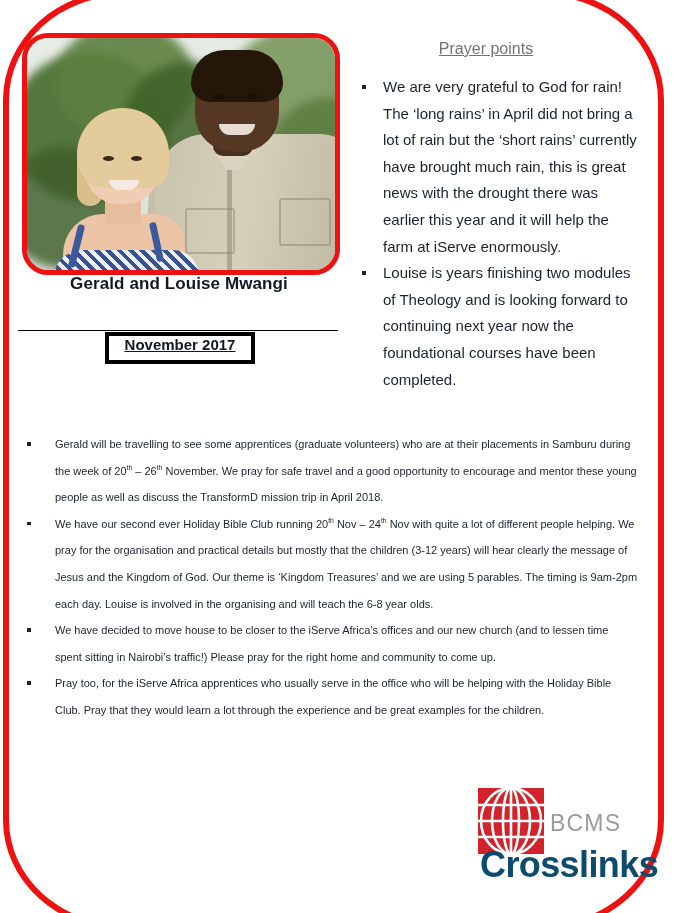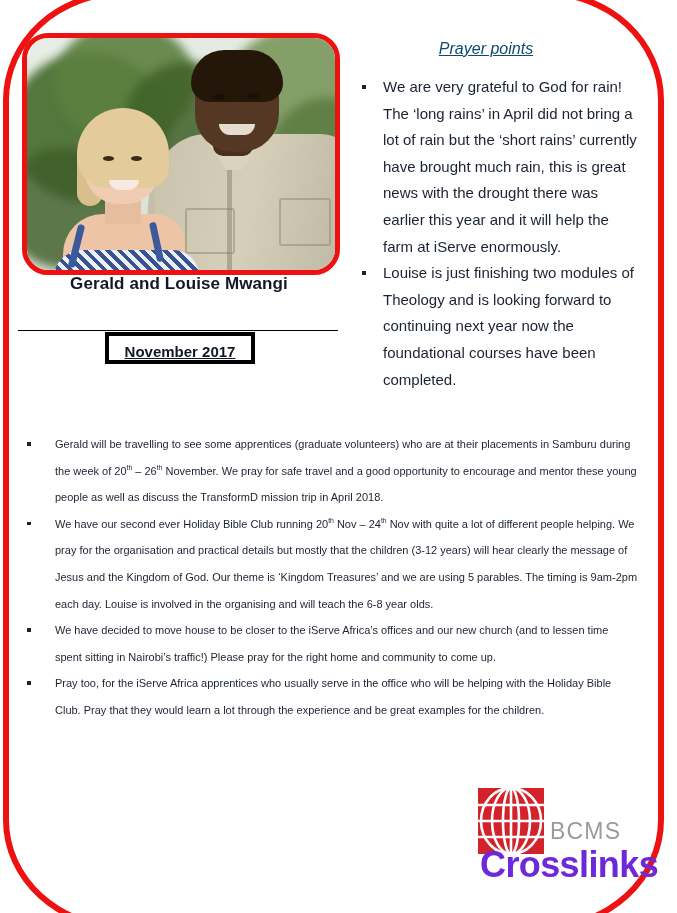--- a/index.html
+++ b/index.html
@@ -173,45 +173,44 @@
   #date-box {
     position: absolute;
     left: 105px;
     top: 332px;
     width: 150px;
     height: 32px;
     border: 4px solid #000000;
     box-sizing: border-box;
     background: #ffffff;
     display: flex;
-    align-items: flex-end;
+    align-items: flex-start;
     justify-content: center;
   }
   #date-text {
     font-weight: bold;
     font-size: 15px;
     color: #111827;
     text-decoration: underline;
   }
 
   
   #prayer-col {
     position: absolute;
     left: 345px;
     top: 40px;
     width: 300px;
   }
   #prayer-heading {
     text-align: center;
     font-size: 16px;
-    color: #0c4a6e;
+    color: #737373;
     text-decoration: underline;
     margin-bottom: 16px;
     padding-right: 18px;
-    font-style: italic;
   }
   .bullet-list {
     list-style: none;
     margin: 8px;
     padding: 0;
   }
   .bullet-item {
     position: relative;
     padding-left: 30px;
     font-size: 15.2px;
@@ -262,32 +261,32 @@
   #logo-globe {
     position: absolute;
     left: 0;
     top: 0;
     width: 66px;
     height: 66px;
   }
   #logo-bcms {
     position: absolute;
     left: 72px;
-    top: 30px;
+    top: 22px;
     font-size: 23px;
     color: #9b9b9b;
     letter-spacing: 1.2px;
   }
   #logo-crosslinks {
     position: absolute;
     left: 2px;
     top: 56px;
     font-size: 36px;
     font-weight: bold;
-    color: #6d28d9;
+    color: #0c4a6e;
     letter-spacing: -0.6px;
   }
 </style>
 </head>
 <body>
 
 <div id="page">
 
   <div id="outer-border"></div>
 
@@ -333,21 +332,21 @@
   <div class="caption" id="caption-name">Gerald and Louise Mwangi</div>
   <div id="divider"></div>
   <div id="date-box">
     <span id="date-text">November 2017</span>
   </div>
 
   <div id="prayer-col">
     <div id="prayer-heading">Prayer points</div>
     <ul class="bullet-list" id="prayer-list">
         <li class="bullet-item">We are very grateful to God for rain! The ‘long rains’ in April did not bring a lot of rain but the ‘short rains’ currently have brought much rain, this is great news with the drought there was earlier this year and it will help the farm at iServe enormously.</li>
-        <li class="bullet-item">Louise is just finishing two modules of Theology and is looking forward to continuing next year now the foundational courses have been completed.</li>
+        <li class="bullet-item">Louise is years finishing two modules of Theology and is looking forward to continuing next year now the foundational courses have been completed.</li>
       </ul>
   </div>
 
   <div id="body-col">
     <ul class="bullet-list" id="body-list">
         <li class="bullet-item">Gerald will be travelling to see some apprentices (graduate volunteers) who are at their placements in Samburu during the week of 20<sup>th</sup> – 26<sup>th</sup> November. We pray for safe travel and a good opportunity to encourage and mentor these young people as well as discuss the TransformD mission trip in April 2018.</li>
         <li class="bullet-item">We have our second ever Holiday Bible Club running 20<sup>th</sup> Nov – 24<sup>th</sup> Nov with quite a lot of different people helping. We pray for the organisation and practical details but mostly that the children (3-12 years) will hear clearly the message of Jesus and the Kingdom of God. Our theme is ‘Kingdom Treasures’ and we are using 5 parables. The timing is 9am-2pm each day. Louise is involved in the organising and will teach the 6-8 year olds.</li>
         <li class="bullet-item">We have decided to move house to be closer to the iServe Africa’s offices and our new church (and to lessen time spent sitting in Nairobi’s traffic!) Please pray for the right home and community to come up.</li>
         <li class="bullet-item">Pray too, for the iServe Africa apprentices who usually serve in the office who will be helping with the Holiday Bible Club. Pray that they would learn a lot through the experience and be great examples for the children.</li>
       </ul>

